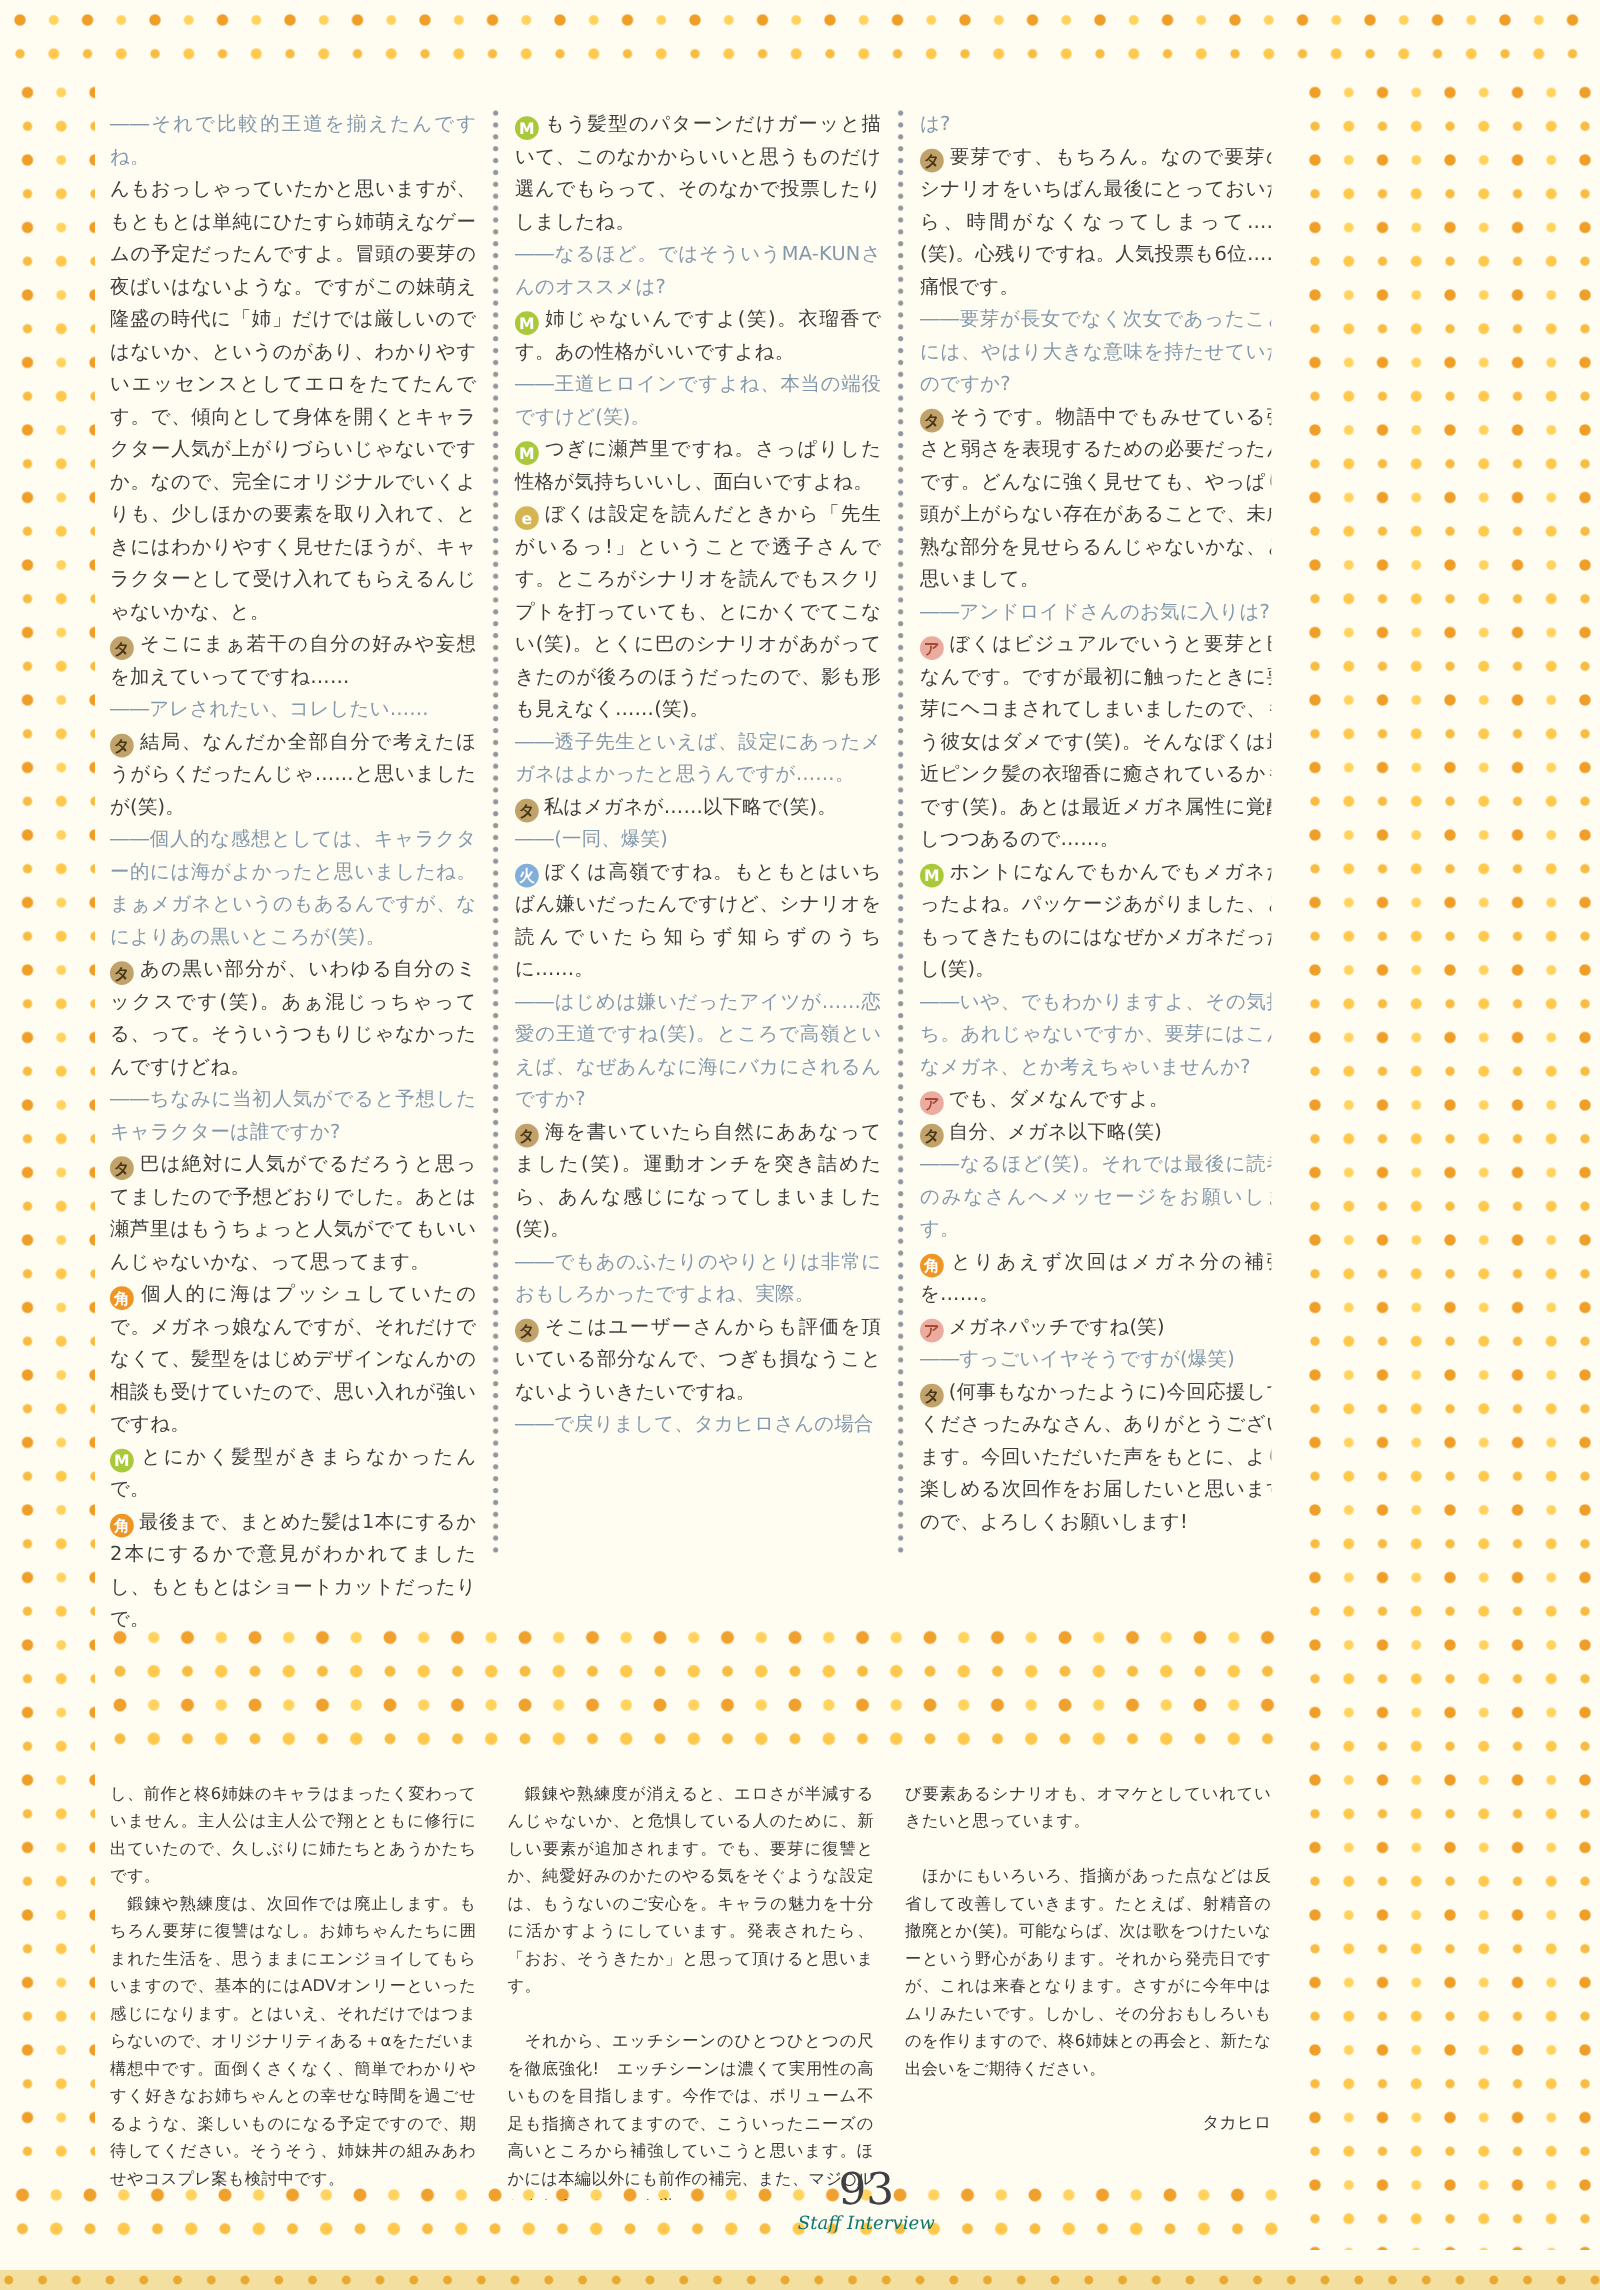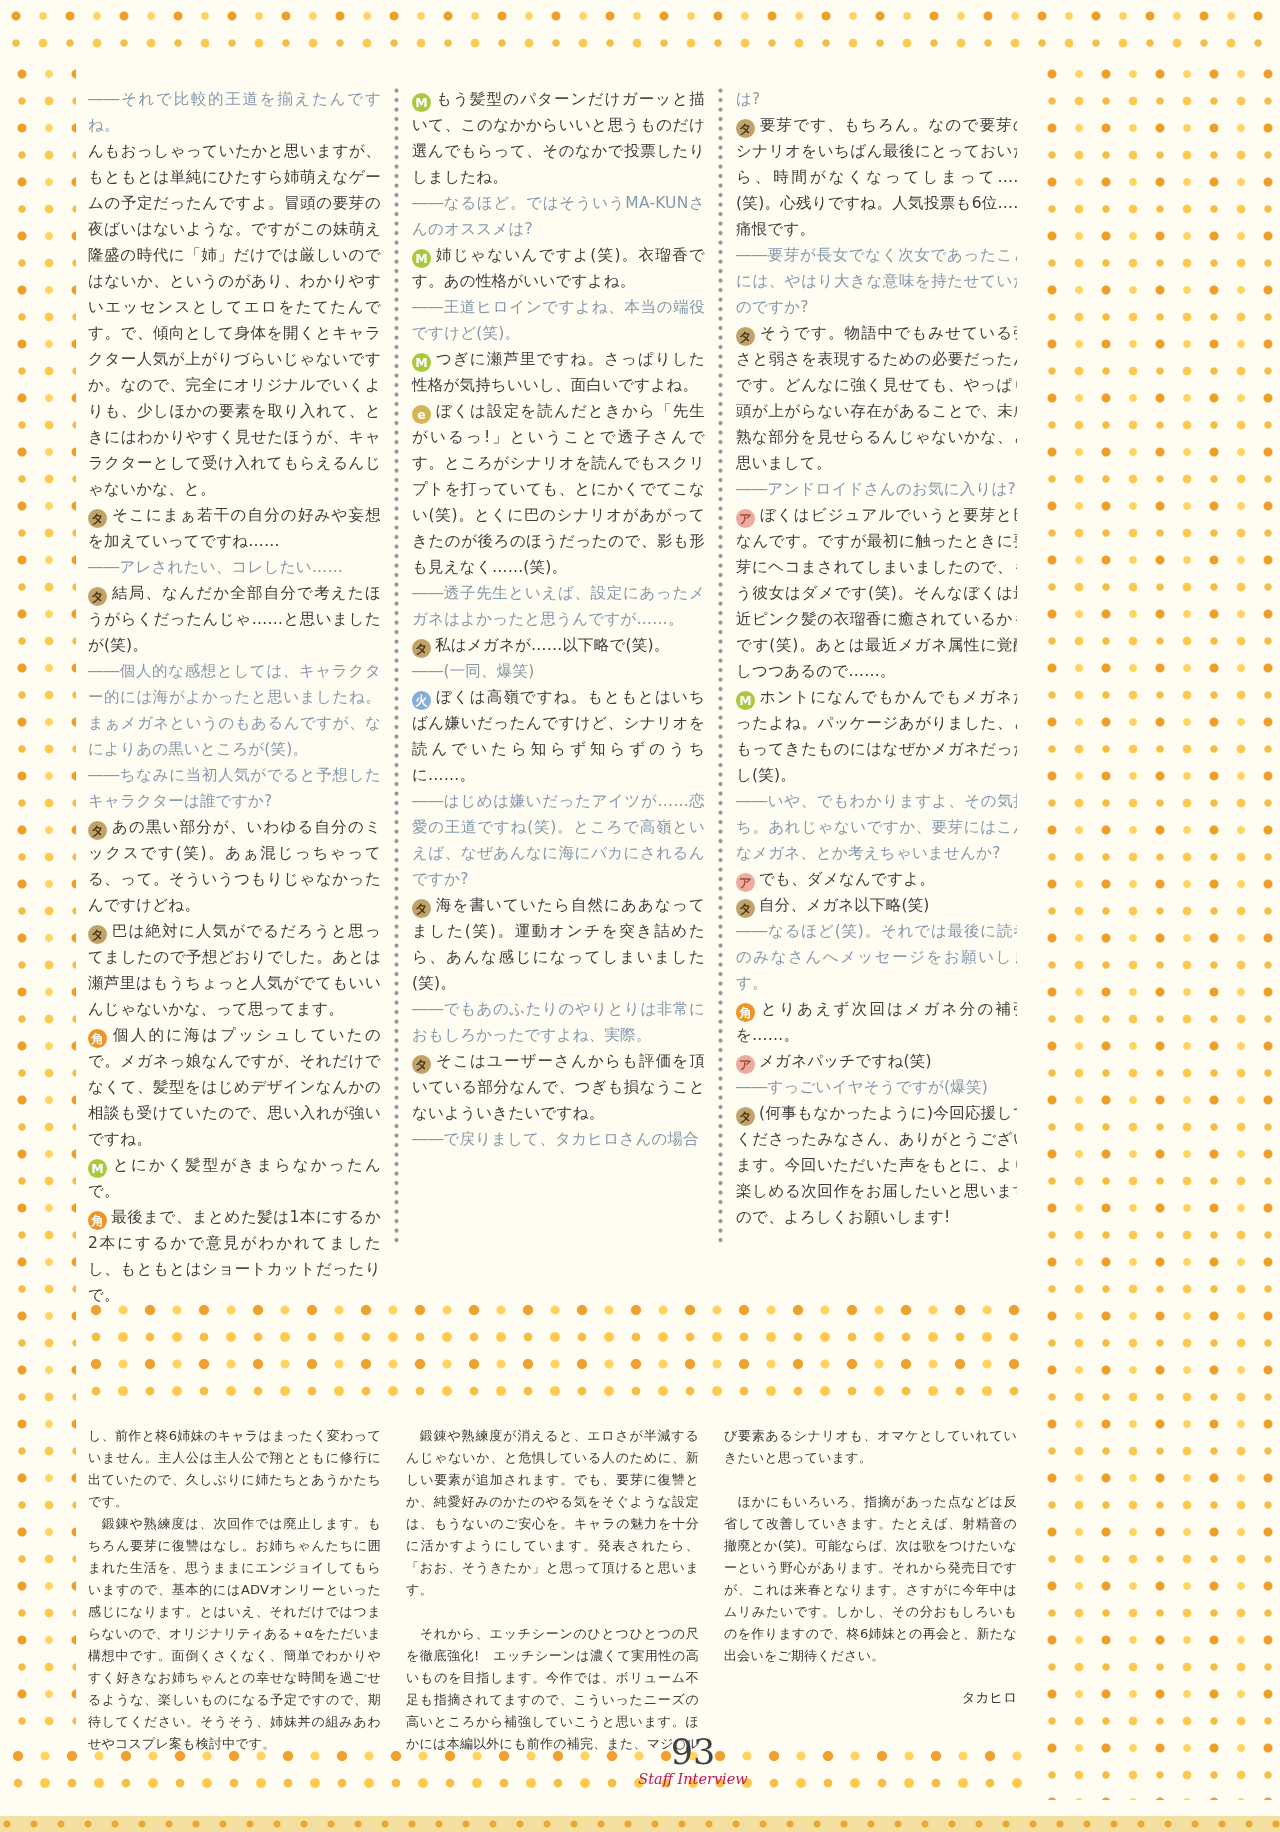--- a/index.html
+++ b/index.html
@@ -45,43 +45,43 @@
              gap:25px;z-index:1;overflow:hidden;}
   .acol{flex:0 0 293px;width:293px;}
   .acol p{margin:0 0 22px;font-size:13px;line-height:22px;letter-spacing:.2px;
           text-align:justify;color:#3a3a3a;}
   .acol.nogap p{margin:0;}
   .signature{text-align:right;font-size:13.5px;color:#3a3a3a;margin-top:22px;}
   
   .pagefoot{position:absolute;left:618px;top:1734px;width:150px;text-align:center;z-index:2;}
   .pagenum{font-family:"DejaVu Serif",serif;font-size:35px;line-height:36px;color:#3f3f46;}
   .pagefoot-label{font-family:"DejaVu Serif",serif;font-style:italic;font-size:14.5px;
-                  color:#be185d;margin-top:1px;}
+                  color:#0f766e;margin-top:1px;}
 </style>
 </head>
 <body>
 
 <div class="page">
   <div class="dots top-band"></div>
   <div class="dots left-band"></div>
   <div class="dots right-band"></div>
   <div class="dots big mid-band"></div>
   <div class="dots big bottom-band"></div>
   <div class="edge-strip"></div>
 
   <div class="interview">
       <div class="icol">
         <p class="para question">――それで比較的王道を揃えたんですね。</p>
         <p class="para answer">んもおっしゃっていたかと思いますが、もともとは単純にひたすら姉萌えなゲームの予定だったんですよ。冒頭の要芽の夜ばいはないような。ですがこの妹萌え隆盛の時代に「姉」だけでは厳しいのではないか、というのがあり、わかりやすいエッセンスとしてエロをたてたんです。で、傾向として身体を開くとキャラクター人気が上がりづらいじゃないですか。なので、完全にオリジナルでいくよりも、少しほかの要素を取り入れて、ときにはわかりやすく見せたほうが、キャラクターとして受け入れてもらえるんじゃないかな、と。</p>
         <p class="para answer"><span class="badge" style="background: rgb(194, 162, 107); color: rgb(70, 53, 23);">タ</span>そこにまぁ若干の自分の好みや妄想を加えていってですね……</p>
         <p class="para question">――アレされたい、コレしたい……</p>
         <p class="para answer"><span class="badge" style="background: rgb(194, 162, 107); color: rgb(70, 53, 23);">タ</span>結局、なんだか全部自分で考えたほうがらくだったんじゃ……と思いましたが(笑)。</p>
         <p class="para question">――個人的な感想としては、キャラクター的には海がよかったと思いましたね。まぁメガネというのもあるんですが、なによりあの黒いところが(笑)。</p>
+        <p class="para answer"><span class="badge" style="background: rgb(194, 162, 107); color: rgb(70, 53, 23);">タ</span>あの黒い部分が、いわゆる自分のミックスです(笑)。あぁ混じっちゃってる、って。そういうつもりじゃなかったんですけどね。</p>
         <p class="para question">――ちなみに当初人気がでると予想したキャラクターは誰ですか?</p>
-        <p class="para answer"><span class="badge" style="background: rgb(194, 162, 107); color: rgb(70, 53, 23);">タ</span>あの黒い部分が、いわゆる自分のミックスです(笑)。あぁ混じっちゃってる、って。そういうつもりじゃなかったんですけどね。</p>
         <p class="para answer"><span class="badge" style="background: rgb(194, 162, 107); color: rgb(70, 53, 23);">タ</span>巴は絶対に人気がでるだろうと思ってましたので予想どおりでした。あとは瀬芦里はもうちょっと人気がでてもいいんじゃないかな、って思ってます。</p>
         <p class="para answer"><span class="badge" style="background: rgb(238, 149, 38); color: rgb(255, 255, 255);">角</span>個人的に海はプッシュしていたので。メガネっ娘なんですが、それだけでなくて、髪型をはじめデザインなんかの相談も受けていたので、思い入れが強いですね。</p>
         <p class="para answer"><span class="badge" style="background: rgb(169, 201, 58); color: rgb(255, 255, 255);">M</span>とにかく髪型がきまらなかったんで。</p>
         <p class="para answer"><span class="badge" style="background: rgb(238, 149, 38); color: rgb(255, 255, 255);">角</span>最後まで、まとめた髪は1本にするか2本にするかで意見がわかれてましたし、もともとはショートカットだったりで。</p>
       </div>
       <div class="vdots"></div>
       <div class="icol">
         <p class="para answer"><span class="badge" style="background: rgb(169, 201, 58); color: rgb(255, 255, 255);">M</span>もう髪型のパターンだけガーッと描いて、このなかからいいと思うものだけ選んでもらって、そのなかで投票したりしましたね。</p>
         <p class="para question">――なるほど。ではそういうMA-KUNさんのオススメは?</p>
         <p class="para answer"><span class="badge" style="background: rgb(169, 201, 58); color: rgb(255, 255, 255);">M</span>姉じゃないんですよ(笑)。衣瑠香です。あの性格がいいですよね。</p>

